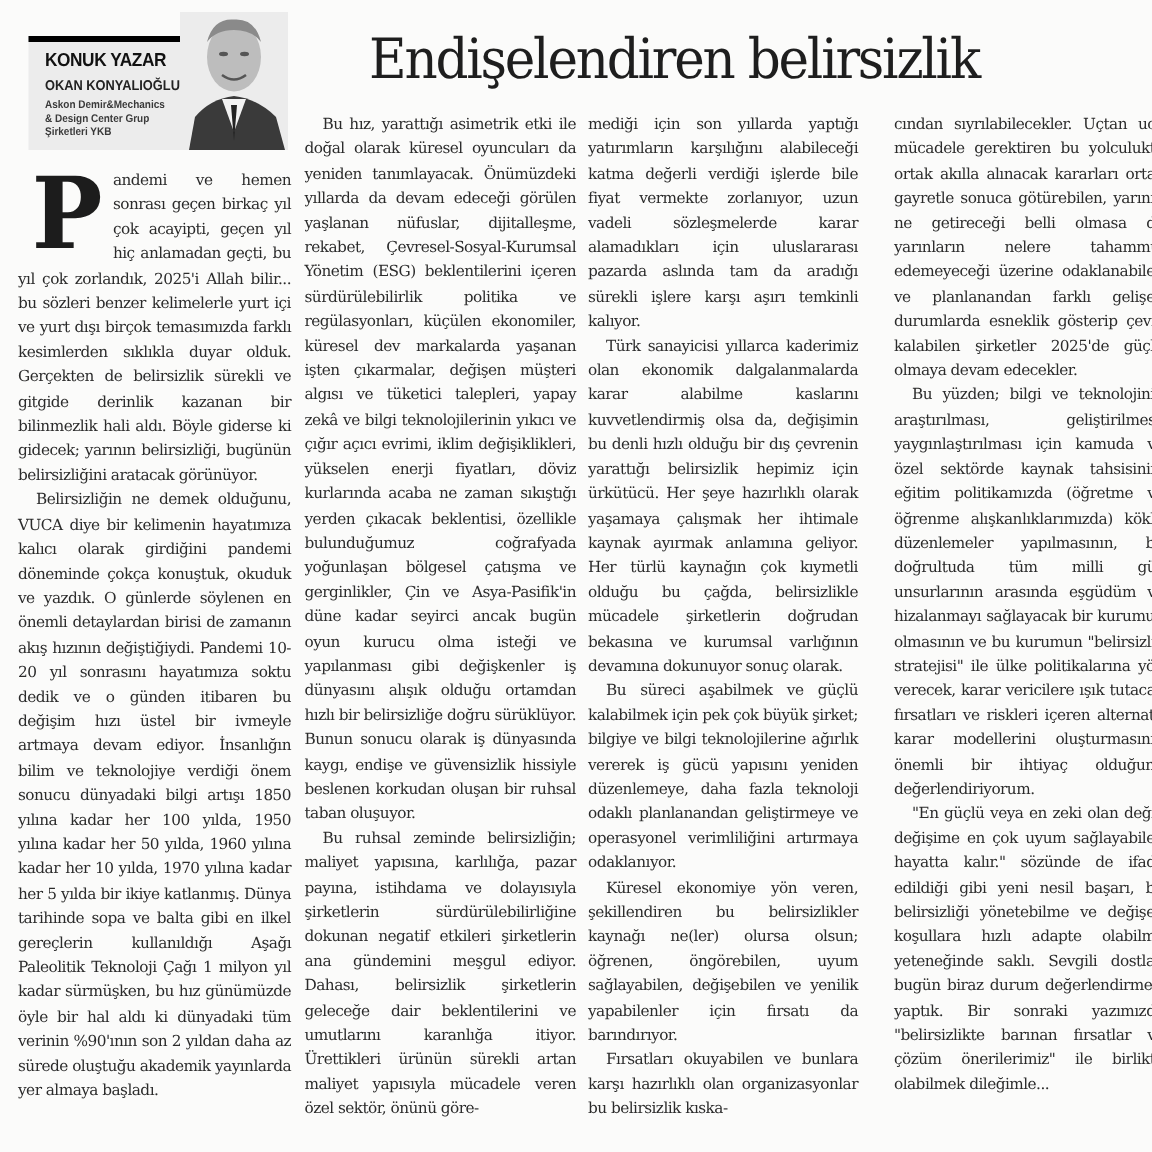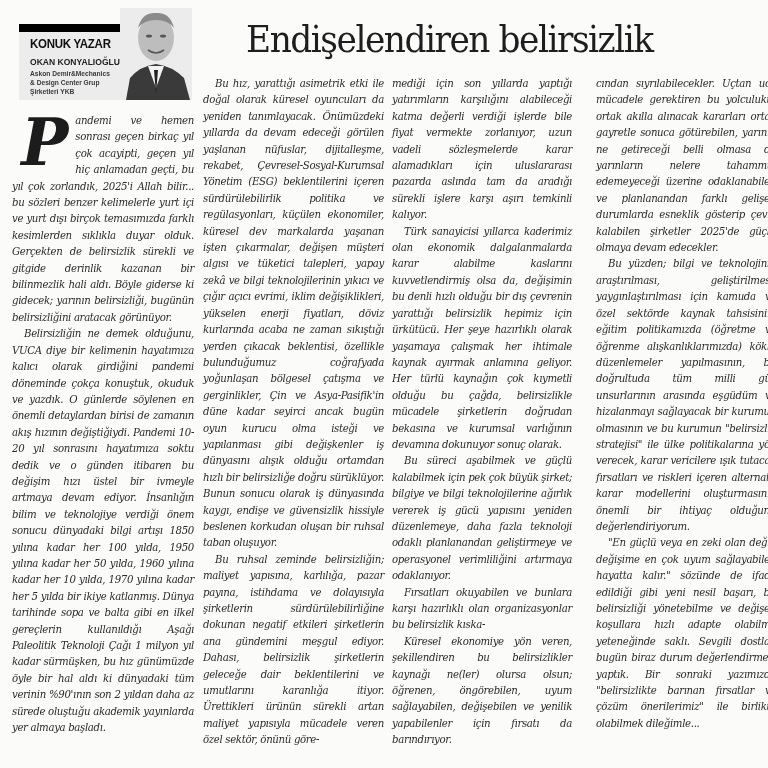--- a/index.html
+++ b/index.html
@@ -7,21 +7,21 @@
     width: 768px; height: 768px; overflow: hidden;
     background: #fbfbfa;
     font-family: "DejaVu Serif", serif;
     color: #262626;
     position: relative;
   }
   .byline-box {
     position: absolute; left: 19px; top: 24px;
     width: 173px; height: 76px;
     background: #ececec;
-    border-top: 8px solid #000000;
+    border-top: 4px solid #000000;
     box-sizing: border-box;
   }
   .byline-text { position: absolute; left: 11px; top: 4px; width: 110px; }
   .byline-label {
     font-family: "Liberation Sans", sans-serif;
     font-weight: bold; font-size: 12.5px; letter-spacing: -0.3px;
     color: #111; line-height: 16px; transform: scaleX(0.92); transform-origin: left;
   }
   .byline-name {
     font-family: "Liberation Sans", sans-serif;
@@ -42,21 +42,21 @@
     font-size: 37px; letter-spacing: -1.6px; color: #1e1e1e;
     line-height: 44px; margin: 0; white-space: nowrap;
     transform: scaleX(0.93); transform-origin: left;
   }
   .col {
     position: absolute; top: 100px; width: 182px;
     font-family: "DejaVu Serif", serif;
     font-size: 10.2px; line-height: 16.4px; color: #2b2b2b;
     text-align: justify; letter-spacing: -0.35px;
   }
-  .col p { margin: 0; text-indent: 12px; hyphens: manual; font-style: italic; }
+  .col p { margin: 0; text-indent: 12px; hyphens: manual; }
   .col p.noindent { text-indent: 0; }
   #col1 { left: 12px; top: 113px; width: 182px; }
   #col2 { left: 203px; top: 76px; width: 181px; }
   #col3 { left: 392px; top: 76px; width: 180px; }
   #col4 { left: 596px; top: 76px; width: 180px; }
   .dropcap {
     float: left; font-family: "DejaVu Serif", serif;
     font-size: 66px; line-height: 54px; height: 56px;
     margin: 2px 6px 0 8px; color: #1c1c1c; font-weight: bold;
     transform: scaleX(0.95);
@@ -100,21 +100,21 @@
 
 <div class="col" id="col2">
   <p>Bu hız, yarattığı asimetrik etki ile doğal olarak küresel oyuncuları da yeniden tanımlayacak. Önümüzdeki yıllarda da devam edeceği görülen yaşlanan nüfuslar, dijitalleşme, rekabet, Çevresel-Sosyal-Kurumsal Yönetim (ESG) beklentilerini içeren sürdürülebilirlik politika ve regülasyonları, küçülen ekonomiler, küresel dev markalarda yaşanan işten çıkarmalar, değişen müşteri algısı ve tüketici talepleri, yapay zekâ ve bilgi teknolojilerinin yıkıcı ve çığır açıcı evrimi, iklim değişiklikleri, yükselen enerji fiyatları, döviz kurlarında acaba ne zaman sıkıştığı yerden çıkacak beklentisi, özellikle bulunduğumuz coğrafyada yoğunlaşan bölgesel çatışma ve gerginlikler, Çin ve Asya-Pasifik'in düne kadar seyirci ancak bugün oyun kurucu olma isteği ve yapılanması gibi değişkenler iş dünyasını alışık olduğu ortamdan hızlı bir belirsizliğe doğru sürüklüyor. Bunun sonucu olarak iş dünyasında kaygı, endişe ve güvensizlik hissiyle beslenen korkudan oluşan bir ruhsal taban oluşuyor.</p>
   <p>Bu ruhsal zeminde belirsizliğin; maliyet yapısına, karlılığa, pazar payına, istihdama ve dolayısıyla şirketlerin sürdürülebilirliğine dokunan negatif etkileri şirketlerin ana gündemini meşgul ediyor. Dahası, belirsizlik şirketlerin geleceğe dair beklentilerini ve umutlarını karanlığa itiyor. Ürettikleri ürünün sürekli artan maliyet yapısıyla mücadele veren özel sektör, önünü göre-</p>
 </div>
 
 <div class="col" id="col3">
   <p class="noindent">mediği için son yıllarda yaptığı yatırımların karşılığını alabileceği katma değerli verdiği işlerde bile fiyat vermekte zorlanıyor, uzun vadeli sözleşmelerde karar alamadıkları için uluslararası pazarda aslında tam da aradığı sürekli işlere karşı aşırı temkinli kalıyor.</p>
   <p>Türk sanayicisi yıllarca kaderimiz olan ekonomik dalgalanmalarda karar alabilme kaslarını kuvvetlendirmiş olsa da, değişimin bu denli hızlı olduğu bir dış çevrenin yarattığı belirsizlik hepimiz için ürkütücü. Her şeye hazırlıklı olarak yaşamaya çalışmak her ihtimale kaynak ayırmak anlamına geliyor. Her türlü kaynağın çok kıymetli olduğu bu çağda, belirsizlikle mücadele şirketlerin doğrudan bekasına ve kurumsal varlığının devamına dokunuyor sonuç olarak.</p>
   <p>Bu süreci aşabilmek ve güçlü kalabilmek için pek çok büyük şirket; bilgiye ve bilgi teknolojilerine ağırlık vererek iş gücü yapısını yeniden düzenlemeye, daha fazla teknoloji odaklı planlanandan geliştirmeye ve operasyonel verimliliğini artırmaya odaklanıyor.</p>
+  <p>Küresel ekonomiye yön veren, şekillendiren bu belirsizlikler kaynağı ne(ler) olursa olsun; öğrenen, öngörebilen, uyum sağlayabilen, değişebilen ve yenilik yapabilenler için fırsatı da barındırıyor.</p>
   <p>Fırsatları okuyabilen ve bunlara karşı hazırlıklı olan organizasyonlar bu belirsizlik kıska-</p>
-  <p>Küresel ekonomiye yön veren, şekillendiren bu belirsizlikler kaynağı ne(ler) olursa olsun; öğrenen, öngörebilen, uyum sağlayabilen, değişebilen ve yenilik yapabilenler için fırsatı da barındırıyor.</p>
 </div>
 
 <div class="col" id="col4">
   <p class="noindent">cından sıyrılabilecekler. Uçtan uca mücadele gerektiren bu yolculukta ortak akılla alınacak kararları ortak gayretle sonuca götürebilen, yarının ne getireceği belli olmasa da yarınların nelere tahammül edemeyeceği üzerine odaklanabilen ve planlanandan farklı gelişen durumlarda esneklik gösterip çevik kalabilen şirketler 2025'de güçlü olmaya devam edecekler.</p>
   <p>Bu yüzden; bilgi ve teknolojinin araştırılması, geliştirilmesi, yaygınlaştırılması için kamuda ve özel sektörde kaynak tahsisinin, eğitim politikamızda (öğretme ve öğrenme alışkanlıklarımızda) köklü düzenlemeler yapılmasının, bu doğrultuda tüm milli güç unsurlarının arasında eşgüdüm ve hizalanmayı sağlayacak bir kurumun olmasının ve bu kurumun "belirsizlik stratejisi" ile ülke politikalarına yön verecek, karar vericilere ışık tutacak fırsatları ve riskleri içeren alternatif karar modellerini oluşturmasının önemli bir ihtiyaç olduğunu değerlendiriyorum.</p>
   <p>"En güçlü veya en zeki olan değil, değişime en çok uyum sağlayabilen hayatta kalır." sözünde de ifade edildiği gibi yeni nesil başarı, bu belirsizliği yönetebilme ve değişen koşullara hızlı adapte olabilme yeteneğinde saklı. Sevgili dostlar, bugün biraz durum değerlendirmesi yaptık. Bir sonraki yazımızda "belirsizlikte barınan fırsatlar ve çözüm önerilerimiz" ile birlikte olabilmek dileğimle...</p>
 </div>
 
 </body></html>

